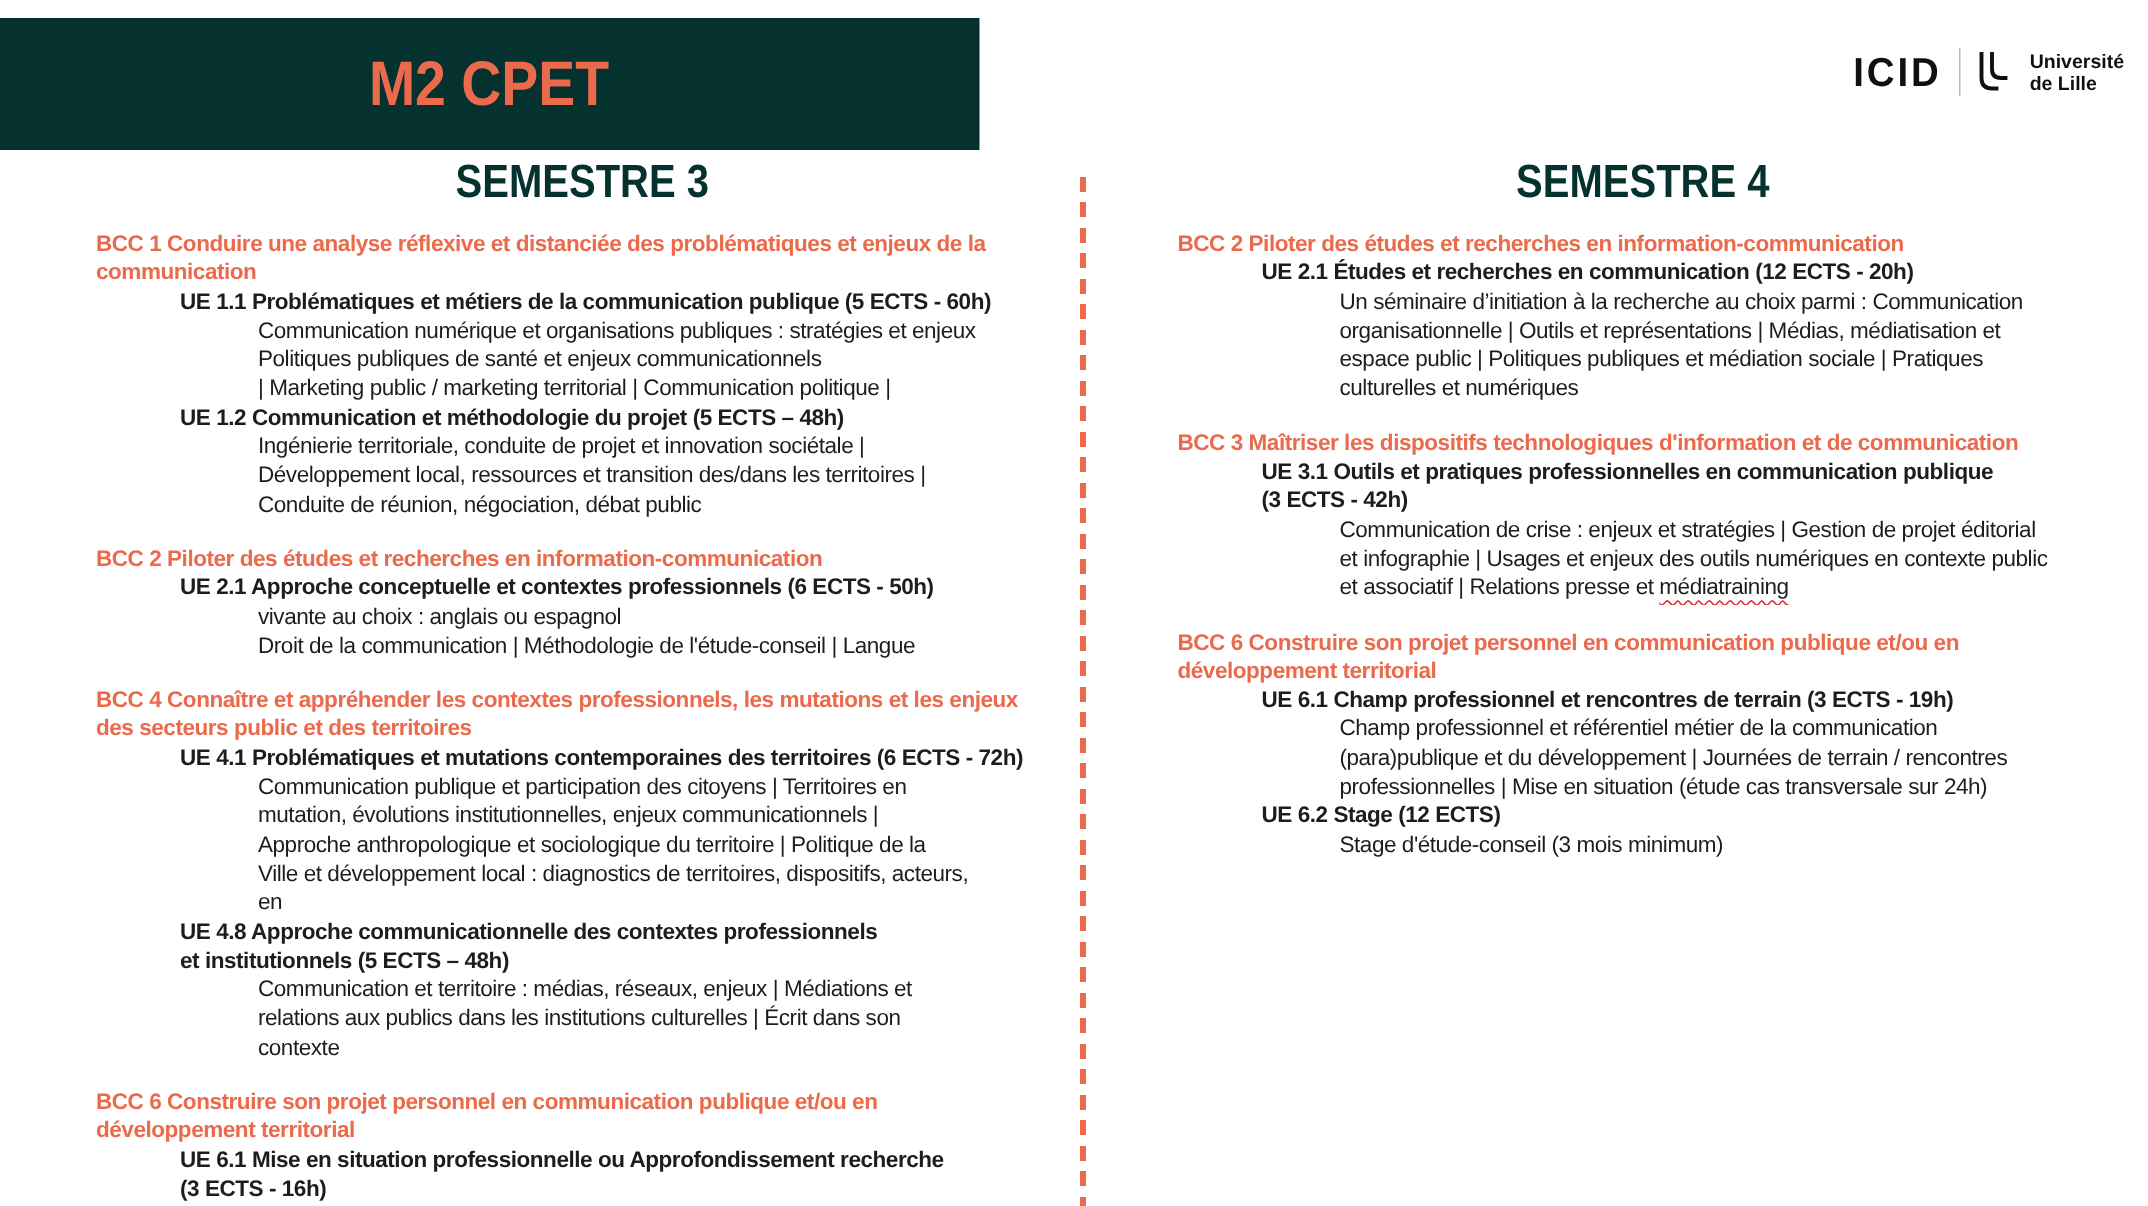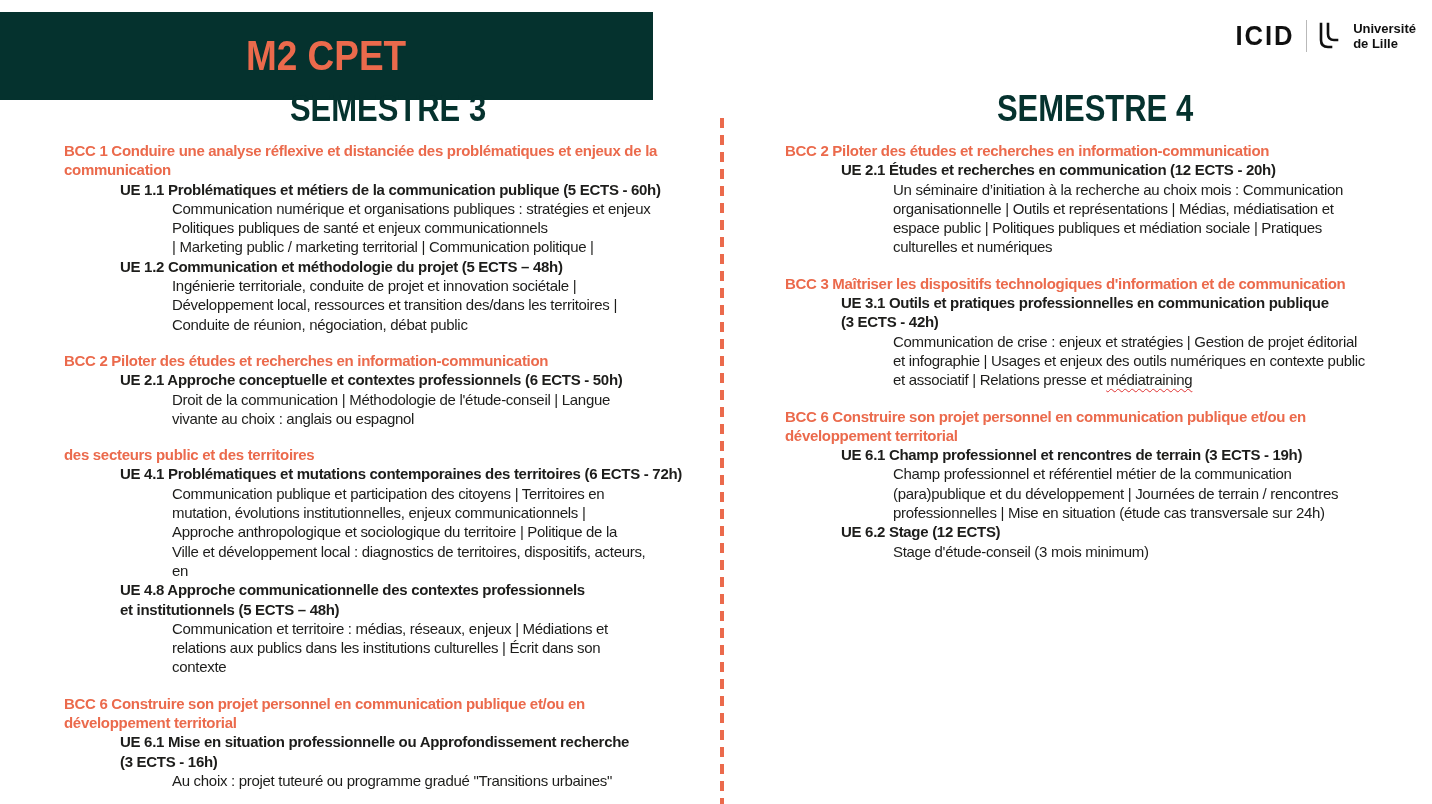--- a/index.html
+++ b/index.html
@@ -18,40 +18,40 @@
     position:absolute;left:0;top:12px;width:653px;height:88px;
     background:var(--teal);
     display:flex;align-items:center;justify-content:center;
   }
   .banner-title{
     color:var(--coral);font-size:42px;font-weight:800;letter-spacing:0px;
     display:inline-block;transform:scaleX(0.88);
   }
   
   .logos{
-    position:absolute;top:16px;right:16px;height:40px;
+    position:absolute;top:28px;right:16px;height:40px;
     display:flex;align-items:center;gap:10px;color:#101010;
   }
   .icid-logo{font-size:27px;font-weight:900;letter-spacing:2px;transform:scaleX(0.95);}
   .logo-sep{width:1.5px;height:32px;background:#b9b9b9;}
   .ul-logo{display:flex;align-items:center;gap:6px;}
   .ul-mark svg{display:block;}
   .ul-text{font-size:13px;line-height:15px;font-weight:700;}
   
   .columns{position:absolute;top:88px;left:0;width:1432px;height:716px;}
   .column{position:absolute;top:0;}
   .column-left{left:0;width:714px;}
   .column-right{left:732px;width:700px;}
   .divider{
     position:absolute;left:720px;top:30px;width:4px;height:686px;
     background:repeating-linear-gradient(to bottom, var(--coral) 0 10px, transparent 10px 17px);
   }
   .semester-title{
-    text-align:center;margin:4px 0 15px 0;color:var(--teal);
-    font-size:36px;font-weight:800;line-height:34px;
+    text-align:center;margin:16px 0 15px 0;color:var(--teal);
+    font-size:31px;font-weight:800;line-height:34px;
   }
   .semester-title .st-inner{display:inline-block;transform:scaleX(0.86);}
   .column-left  .semester-title{padding-left:62px;}
   .column-right .semester-title{padding-left:26px;}
   .col-content{
     font-size:15px;line-height:19.3px;letter-spacing:-0.3px;margin-left:42px;
   }
   .column-left  .col-content{padding:0 4px 0 22px;}
   .column-right .col-content{padding:0 4px 0 11px;}
   .block{margin-bottom:17px;}
@@ -117,26 +117,27 @@
           </div>
         </div>
         <div class="block">
           <div class="bcc-heading">
             <div class="bcc-line">BCC 2 Piloter des études et recherches en information-communication</div>
           </div>
           <div class="ue-title">
             <div class="ue-title-line">UE 2.1 Approche conceptuelle et contextes professionnels (6 ECTS - 50h)</div>
           </div>
           <div class="ue-desc">
+            <div class="ue-desc-line">vivante au choix : anglais ou espagnol</div>
             <div class="ue-desc-line">Droit de la communication | Méthodologie de l'étude-conseil | Langue</div>
-            <div class="ue-desc-line">vivante au choix : anglais ou espagnol</div>
-          </div>
-        </div>
-        <div class="block">
-          <div class="bcc-heading">
+          </div>
+        </div>
+        <div class="block">
+          <div class="bcc-heading">
+            <div class="bcc-line">BCC 4 Connaître et appréhender les contextes professionnels, les mutations et les enjeux</div>
             <div class="bcc-line">des secteurs public et des territoires</div>
           </div>
           <div class="ue-title">
             <div class="ue-title-line">UE 4.1 Problématiques et mutations contemporaines des territoires (6 ECTS - 72h)</div>
           </div>
           <div class="ue-desc">
             <div class="ue-desc-line">Communication publique et participation des citoyens | Territoires en</div>
             <div class="ue-desc-line">mutation, évolutions institutionnelles, enjeux communicationnels |</div>
             <div class="ue-desc-line">Approche anthropologique et sociologique du territoire | Politique de la</div>
             <div class="ue-desc-line">Ville et développement local : diagnostics de territoires, dispositifs, acteurs,</div>
@@ -172,21 +173,21 @@
       <div class="semester-title"><span class="st-inner">SEMESTRE 4</span></div>
       <div class="col-content">
         <div class="block">
           <div class="bcc-heading">
             <div class="bcc-line">BCC 2 Piloter des études et recherches en information-communication</div>
           </div>
           <div class="ue-title">
             <div class="ue-title-line">UE 2.1 Études et recherches en communication (12 ECTS - 20h)</div>
           </div>
           <div class="ue-desc">
-            <div class="ue-desc-line">Un séminaire d’initiation à la recherche au choix mois : Communication</div>
+            <div class="ue-desc-line">Un séminaire d’initiation à la recherche au choix parmi : Communication</div>
             <div class="ue-desc-line">organisationnelle | Outils et représentations | Médias, médiatisation et</div>
             <div class="ue-desc-line">espace public | Politiques publiques et médiation sociale | Pratiques</div>
             <div class="ue-desc-line">culturelles et numériques</div>
           </div>
         </div>
         <div class="block">
           <div class="bcc-heading">
             <div class="bcc-line">BCC 3 Maîtriser les dispositifs technologiques d'information et de communication</div>
           </div>
           <div class="ue-title">

